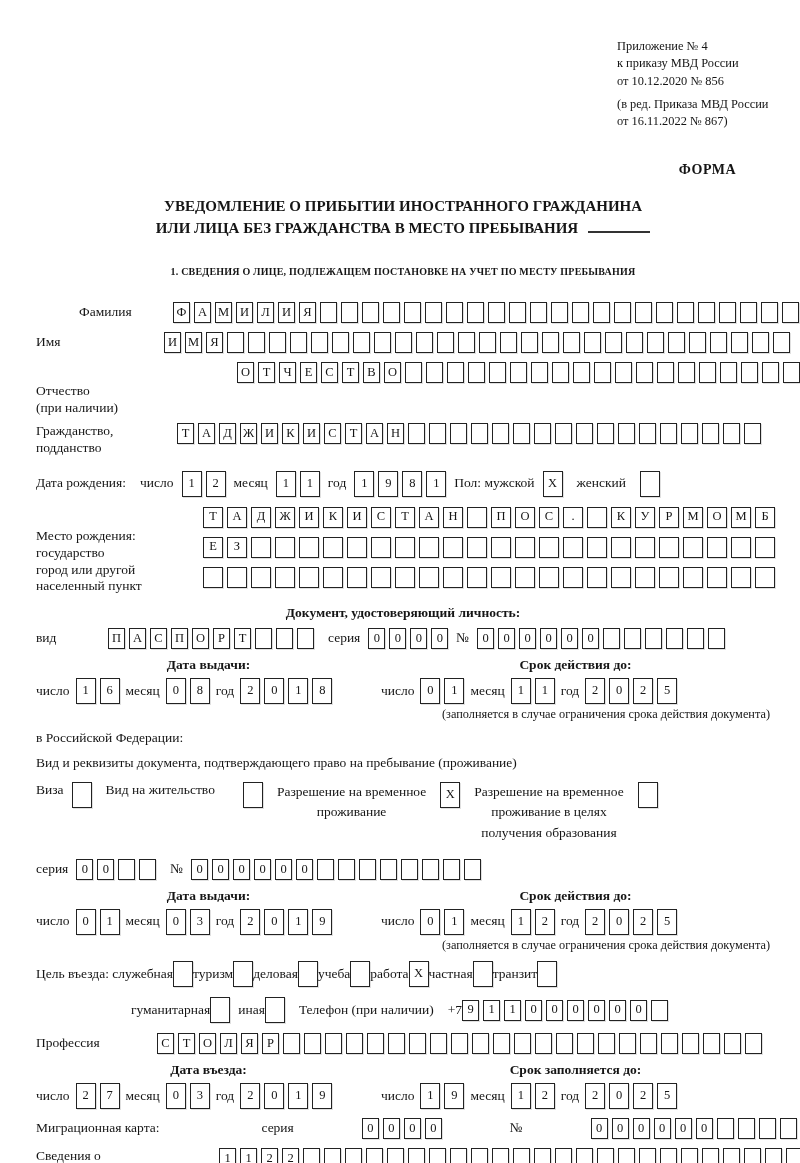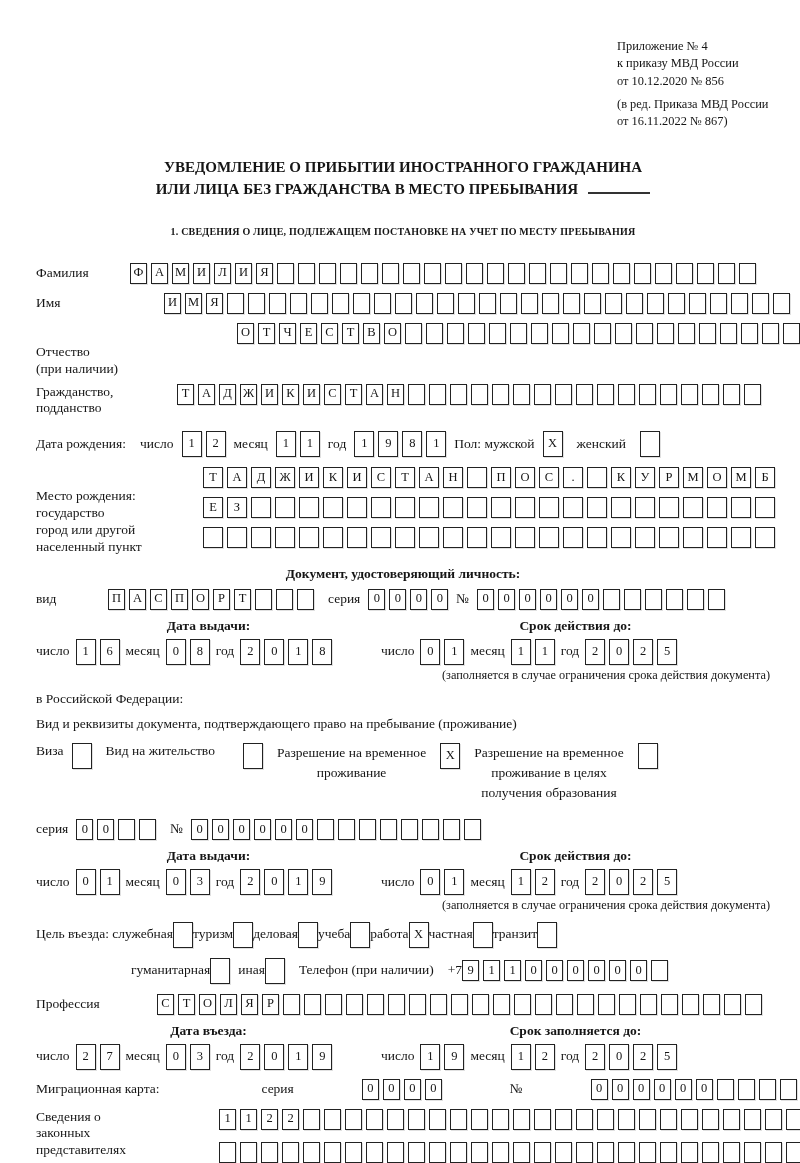--- a/index.html
+++ b/index.html
@@ -6,21 +6,21 @@
   .page{
     width:800px;height:1163px;box-sizing:border-box;
     background:#fff;color:#151515;
     font-family:"Liberation Serif","DejaVu Serif",serif;
     font-size:13.5px;line-height:1.25;
     padding:38px 30px 10px 36px;overflow:hidden;position:relative;
   }
   .annex{margin-left:581px;width:200px;font-size:12.4px;line-height:1.4;}
   .annex .edit{margin-top:6px;}
   .forma{font-weight:bold;text-align:right;padding-right:34px;margin-top:30px;font-size:14px;letter-spacing:.5px;}
-  .title{font-weight:bold;text-align:center;font-size:15px;margin-top:26px;line-height:1.45;}
+  .title{font-weight:bold;text-align:center;font-size:15px;margin-top:18px;line-height:1.45;}
   .blank-line{display:inline-block;width:62px;border-bottom:2px solid #333;height:13px;margin-left:10px;}
   .sec-head{font-weight:bold;font-size:10px;margin-top:26px;text-align:center;letter-spacing:.2px;}
   .row{display:flex;align-items:center;}
   .row .lbl{flex:none;}
   .cells{display:flex;gap:4px;flex:none;}
   .cell{
     flex:none;width:15px;height:19px;border:1.6px solid #222;
     display:flex;align-items:center;justify-content:center;
     font-size:12.5px;background:#fff;box-shadow:1px 1px 0 rgba(0,0,0,.12);
   }
@@ -34,38 +34,39 @@
   .date-heads{display:flex;font-weight:bold;margin-top:8px;}
   .dh-left{width:47%;text-align:center;}
   .dh-right{flex:1;text-align:center;}
   .date-pair{display:flex;margin-top:4px;}
   .dp-left{width:47%;display:flex;align-items:center;gap:6px;}
   .dp-right{flex:1;display:flex;align-items:center;gap:6px;}
   .footnote{font-size:12.3px;text-align:right;margin-top:3px;}
   .gap2{width:8px;} .gap3{width:14px;}
   .cbrow{display:flex;align-items:flex-start;margin-top:10px;}
   .cb-label{text-align:center;line-height:1.5;}
-  .mt6{margin-top:6px;} .mt8{margin-top:8px;} .mt9{margin-top:9px;gap:34px;} .mt10{margin-top:10px;} .mt14{margin-top:14px;} .mt16{margin-top:16px;} .mt24{margin-top:24px;}
+  .mt6{margin-top:6px;} .mt8{margin-top:8px;} .mt9{margin-top:9px;gap:34px;} .mt10{margin-top:10px;} .mt14{margin-top:14px;} .mt16{margin-top:16px;} .mt24{margin-top:24px;margin-left:43px;}
   .purpose{display:flex;align-items:center;}
 </style>
 </head>
 <body>
 
 <div class="page">
 
   <div class="annex">
     <div>Приложение № 4</div>
     <div>к приказу МВД России</div>
     <div>от 10.12.2020 № 856</div>
     <div class="edit">
       <div>(в ред. Приказа МВД России</div>
       <div>от 16.11.2022 № 867)</div>
     </div>
   </div>
 
+  <div class="forma">ФОРМА</div>
 
   <div class="title">
     <div>УВЕДОМЛЕНИЕ О ПРИБЫТИИ ИНОСТРАННОГО ГРАЖДАНИНА</div>
     <div>
       <span>ИЛИ ЛИЦА БЕЗ ГРАЖДАНСТВА В МЕСТО ПРЕБЫВАНИЯ</span><span class="blank-line"></span>
     </div>
   </div>
 
   <div class="sec-head">1. СВЕДЕНИЯ О ЛИЦЕ, ПОДЛЕЖАЩЕМ ПОСТАНОВКЕ НА УЧЕТ ПО МЕСТУ ПРЕБЫВАНИЯ</div>
 

